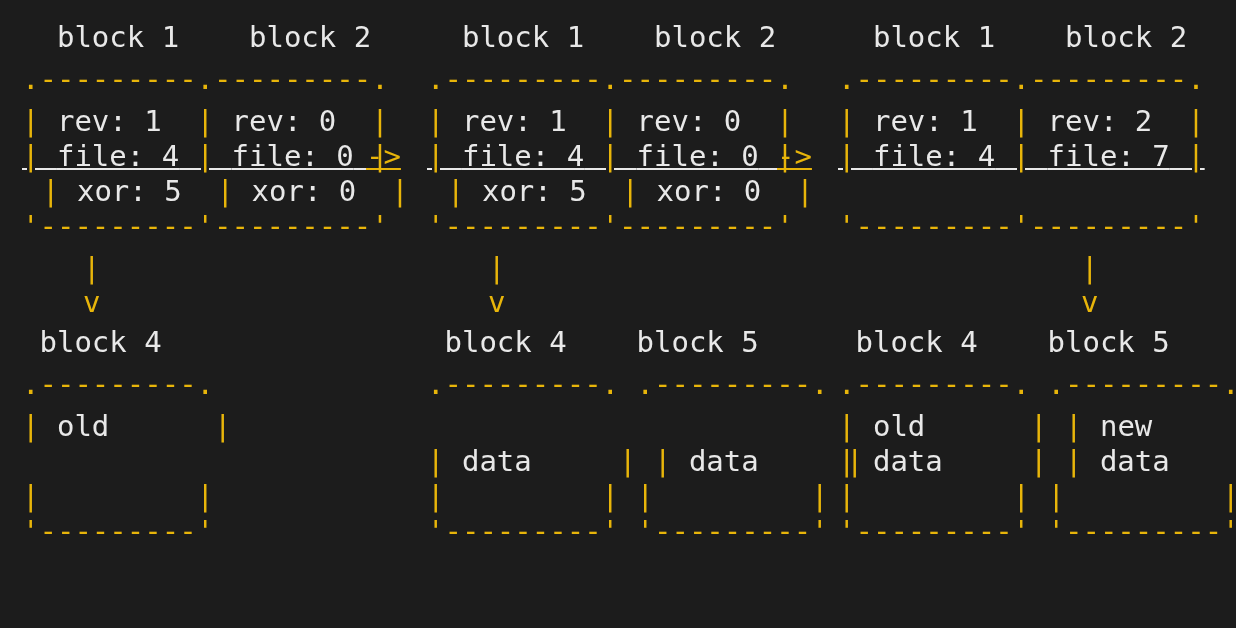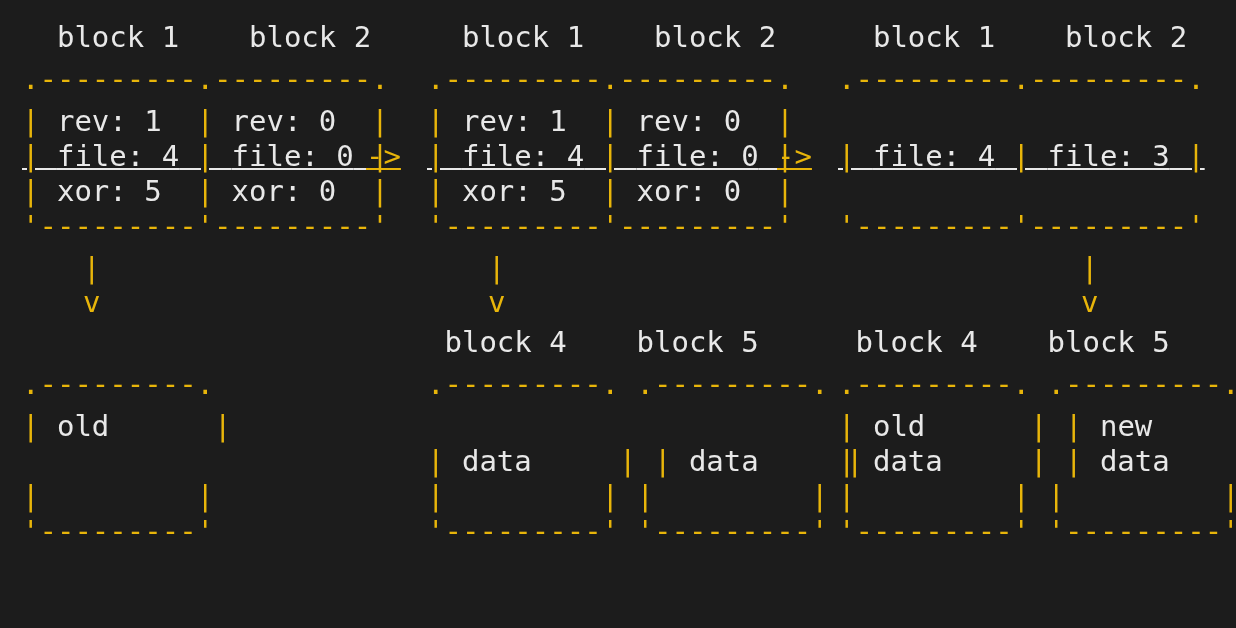--- a/index.html
+++ b/index.html
@@ -37,21 +37,21 @@
 
   
   .rule  { color: #e8b50a; }
   
   .txt   { color: #e8e8e8; }
 
   .row-label    { top: 20px;  }
   .row-top      { top: 62px;  }
   .row-r1       { top: 104px; }
   .row-r2       { top: 139px; text-decoration: underline; }
-  .row-r3       { top: 174px; }
+  .row-r3       { top: 174px; margin-left: 20px; }
   .row-bot      { top: 209px; }
   .row-pipe     { top: 251px; }
   .row-vee      { top: 285px; }
   .row-label2   { top: 325px; }
   .row-top2     { top: 367px; }
   .row-d1       { top: 409px; }
   .row-d2       { top: 444px; }
   .row-d3       { top: 479px; }
   .row-bot2     { top: 514px; }
   .row-caption  { top: 556px; }
@@ -78,20 +78,21 @@
 
   <div class="ln row-r2 c0"><span class="rule">| </span><span class="txt">file: 4</span><span class="rule"> | </span><span class="txt">file: 0</span><span class="rule"> |</span></div>
 
   <div class="ln row-r3 c0"><span class="rule">| </span><span class="txt">xor: 5</span><span class="rule">  | </span><span class="txt">xor: 0</span><span class="rule">  |</span></div>
 
   <div class="ln rule row-bot c0">'---------'---------'</div>
 
   <div class="ln rule row-pipe" style="left:83px">|</div>
   <div class="ln rule row-vee" style="left:83px">v</div>
 
+  <div class="ln txt row-label2 c0"> block 4</div>
 
   <div class="ln rule row-top2 c0">.---------.</div>
 
   <div class="ln row-d1 c0"><span class="rule">| </span><span class="txt">old</span><span class="rule">      |</span></div>
 
 
   <div class="ln row-d3 c0"><span class="rule">|</span><span class="txt"></span><span class="rule">         |</span></div>
 
   <div class="ln rule row-bot2 c0">'---------'</div>
 
@@ -122,22 +123,23 @@
   <div class="ln row-d3 c-g2"><span class="rule">|</span><span class="txt"></span><span class="rule">         | |</span><span class="txt"></span><span class="rule">         |</span></div>
 
   <div class="ln rule row-bot2 c-g2">'---------' '---------'</div>
 
   <div class="ln rule row-r2 c-arrow2">-&gt;</div>
 
   <div class="ln txt row-label c-g3">  block 1    block 2</div>
 
   <div class="ln rule row-top c-g3">.---------.---------.</div>
 
+  <div class="ln row-r1 c-g3"><span class="rule">| </span><span class="txt">rev: 1</span><span class="rule">  | </span><span class="txt">rev: 2</span><span class="rule">  |</span></div>
 
-  <div class="ln row-r2 c-g3"><span class="rule">| </span><span class="txt">file: 4</span><span class="rule"> | </span><span class="txt">file: 3</span><span class="rule"> |</span></div>
+  <div class="ln row-r2 c-g3"><span class="rule">| </span><span class="txt">file: 4</span><span class="rule"> | </span><span class="txt">file: 7</span><span class="rule"> |</span></div>
 
 
   <div class="ln rule row-bot c-g3">'---------'---------'</div>
 
   <div class="ln rule row-pipe" style="left:1081px">|</div>
   <div class="ln rule row-vee" style="left:1081px">v</div>
 
   <div class="ln txt row-label2 c-g3"> block 4    block 5</div>
 
   <div class="ln rule row-top2 c-g3">.---------. .---------.</div>

